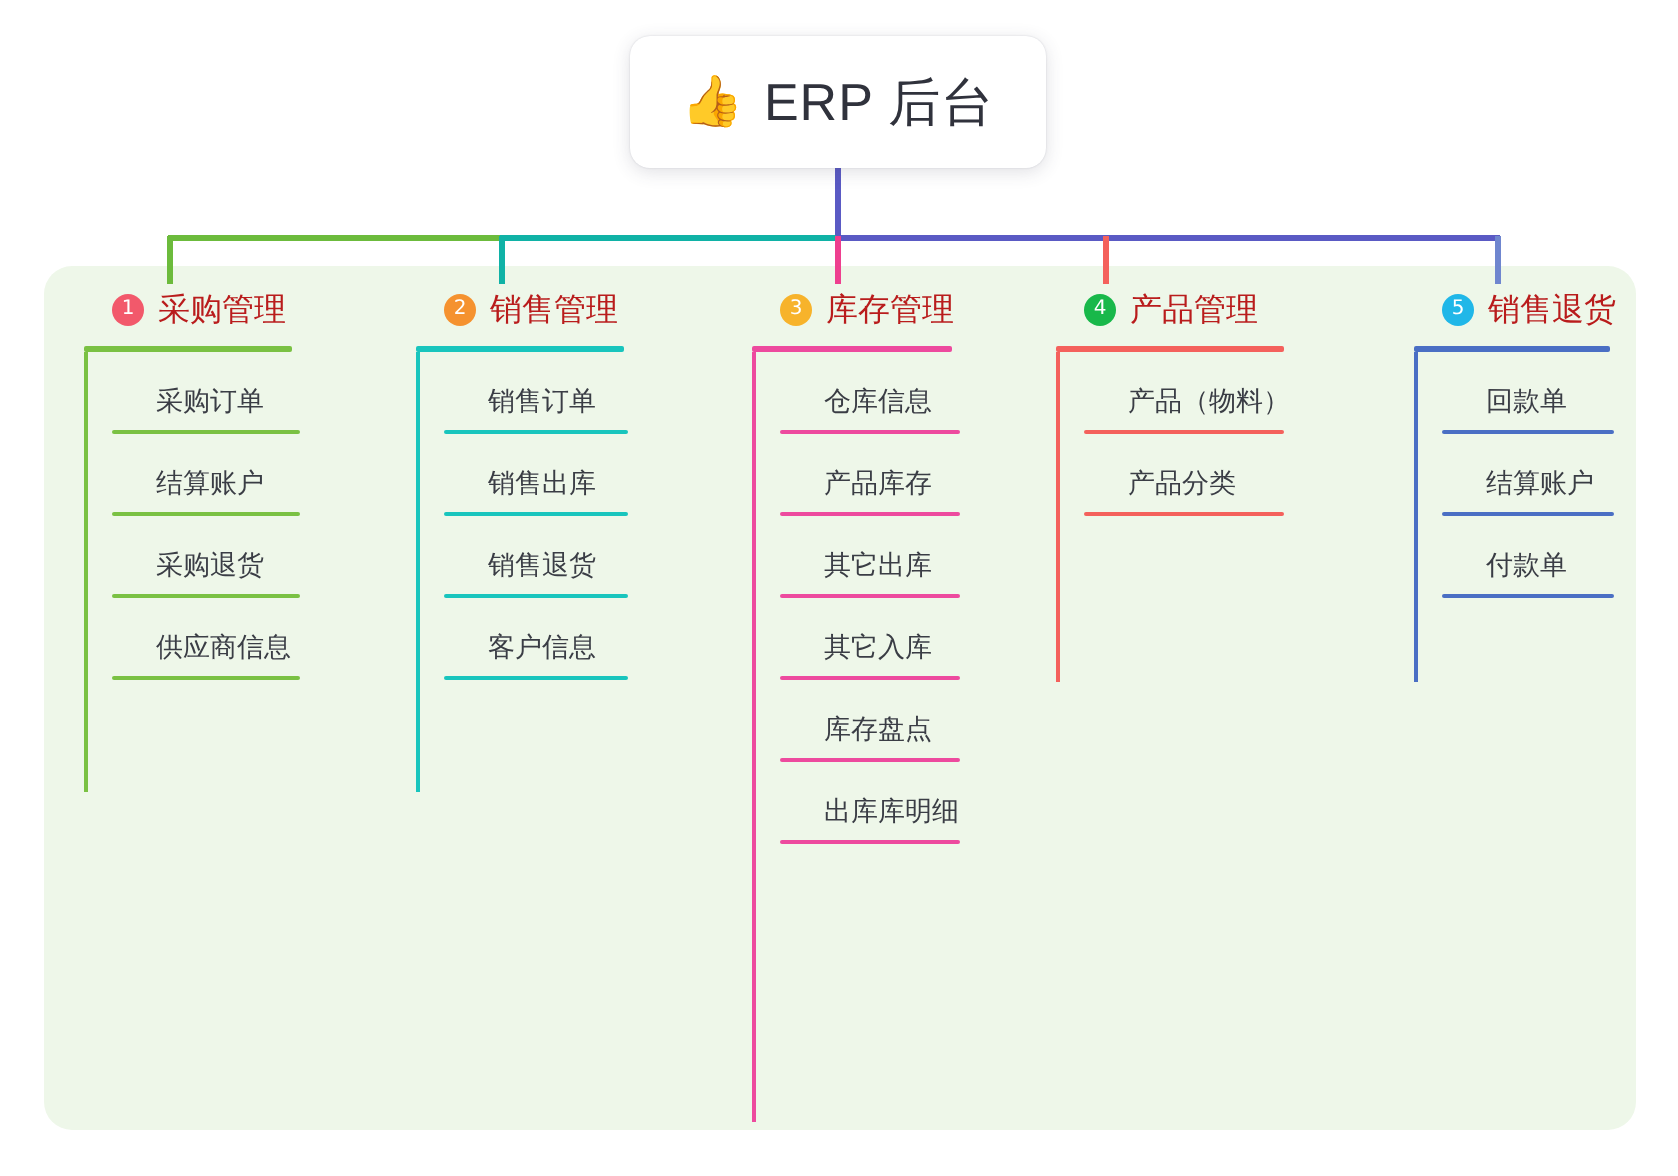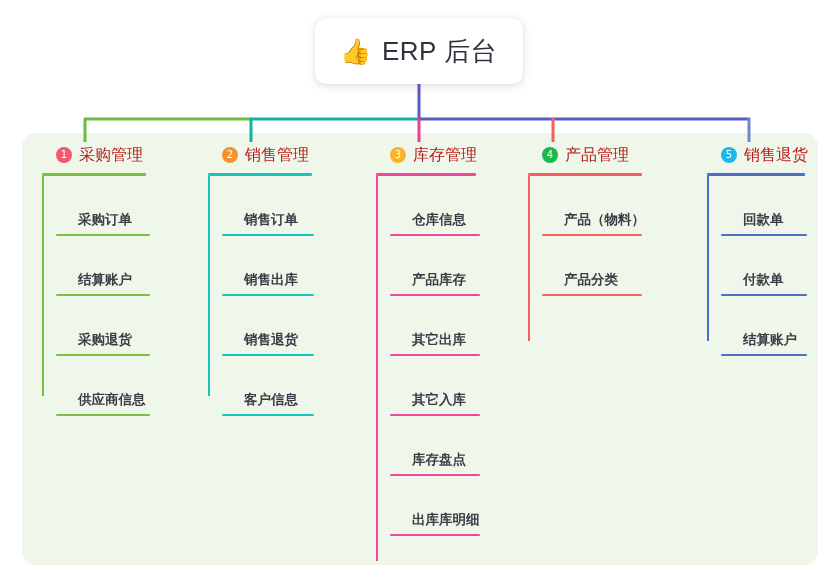--- a/index.html
+++ b/index.html
@@ -119,23 +119,22 @@
     padding-left: 14px;
   }
   .spine {
     position: absolute;
     left: 0px;
     top: 0;
     width: 2px;
   }
   .leaf {
     position: relative;
-    height: 60px;
+    height: 41px;
     box-sizing: border-box;
-    font-weight: bold;
   }
   .leaf-label {
     position: absolute;
     left: 22px;
     bottom: 7px;
     font-size: 13.5px;
     color: #3a3d45;
     white-space: nowrap;
   }
   .leaf-rule {
@@ -286,24 +285,24 @@
           <span class="col-title">销售退货</span>
         </div>
         <div class="head-rule" style="background: rgb(74, 111, 196); width: 98px;"></div>
         <div class="leaf-wrap">
           <div class="spine" style="background: rgb(74, 111, 196); height: 165px;"></div>
           <div class="leaf">
             <span class="leaf-label">回款单</span>
             <div class="leaf-rule" style="background: rgb(74, 111, 196); width: 86px;"></div>
           </div>
           <div class="leaf">
+            <span class="leaf-label">结算账户</span>
+            <div class="leaf-rule" style="background: rgb(74, 111, 196); width: 86px;"></div>
+          </div>
+          <div class="leaf">
             <span class="leaf-label">付款单</span>
             <div class="leaf-rule" style="background: rgb(74, 111, 196); width: 86px;"></div>
           </div>
-          <div class="leaf">
-            <span class="leaf-label">结算账户</span>
-            <div class="leaf-rule" style="background: rgb(74, 111, 196); width: 86px;"></div>
-          </div>
         </div>
       </div>
     </div>
 
 </div>
 
 </body></html>

